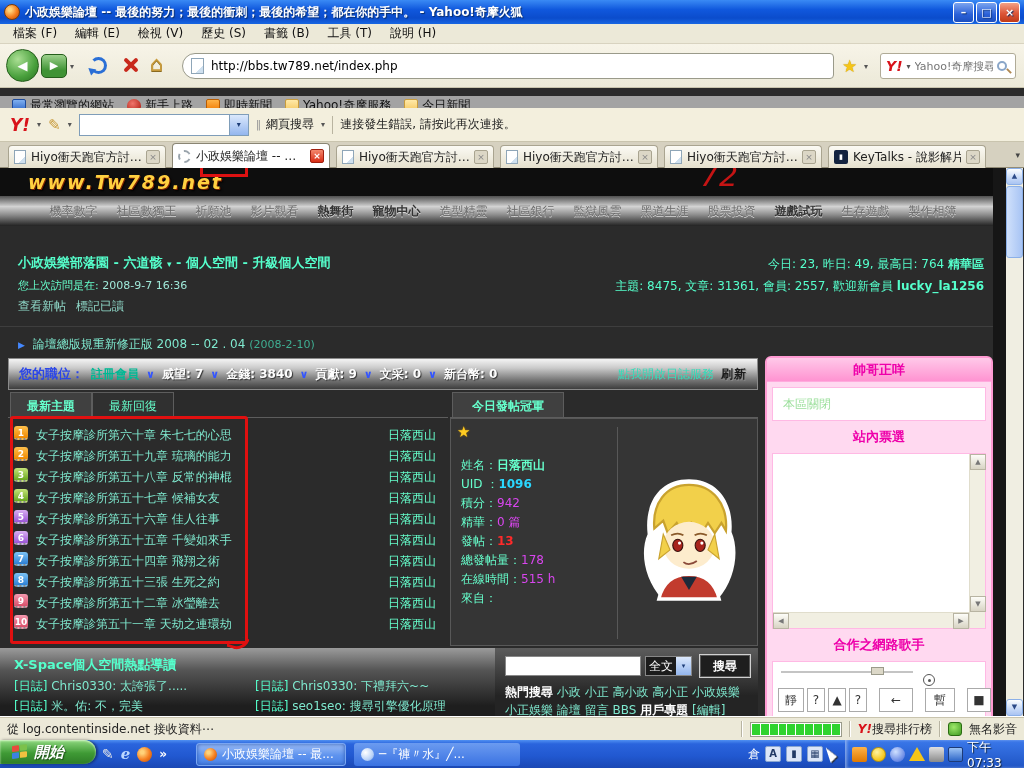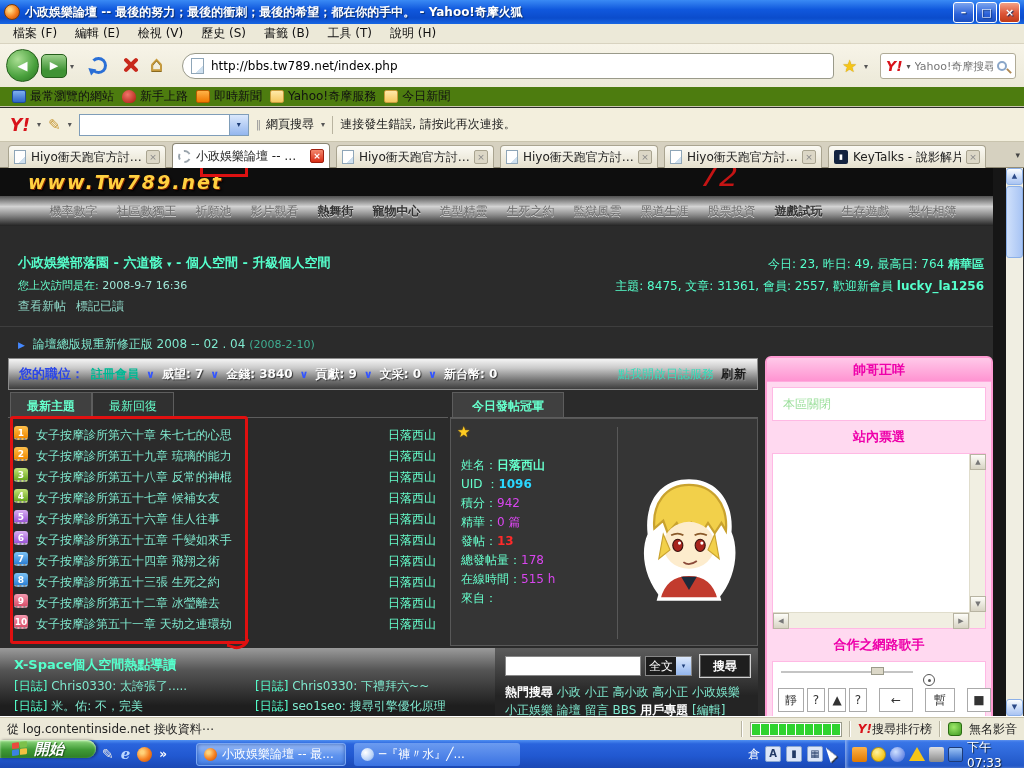--- a/index.html
+++ b/index.html
@@ -32,21 +32,21 @@
 .urlinput{border:none;outline:none;flex:1;font-size:12px;color:#000;background:transparent}
 .star{left:842px;top:12px;font-size:17px;color:#f5c518;text-shadow:0 0 1px #b08910}
 .stardd{left:864px;top:18px}
 .vsep{width:1px;background:#b9b4a0;position:absolute}
 .ygroup{left:880px;top:9px;width:136px;height:26px;border:1px solid #b0ab97;border-radius:3px;background:#fff;display:flex;align-items:center;padding:0 5px;gap:4px}
 .ylogo{color:#d8121a;font-weight:bold;font-style:italic;font-size:14px}
 .yinput{border:none;outline:none;width:78px;font-size:11px;color:#9a9a9a;background:transparent}
 .mag{width:10px;height:10px;border:2px solid #8aa6c8;border-radius:50%;position:relative;flex:none}
 .mag::after{content:"";position:absolute;left:7px;top:7px;width:6px;height:2px;background:#b08850;transform:rotate(45deg)}
 
-.bookmarks{position:absolute;left:0;top:87px;width:1024px;height:20px;background:#4d7c0f;border-bottom:1px solid #c9c4ae;display:flex;align-items:center;padding:0 8px;color:#111}
+.bookmarks{position:absolute;left:0;top:96px;width:1024px;height:20px;background:#a3a3a3;border-bottom:1px solid #c9c4ae;display:flex;align-items:center;gap:5px;padding:0 8px;color:#111}
 .bmi{display:flex;align-items:center;gap:4px;padding:0 4px}
 .bmico{width:14px;height:13px;border-radius:2px;flex:none}
 .bm-smart{background:linear-gradient(#7fb0f0,#2d66c8);border:1px solid #1d4a9a}
 .bm-guide{background:radial-gradient(circle at 40% 35%,#f0756a,#a8170b);border-radius:50% 50% 40% 40%}
 .bm-rss{background:linear-gradient(#ffb347,#f07800);border:1px solid #b85c00}
 .bm-folder{background:linear-gradient(#ffe9a8,#f5c860);border:1px solid #c89c3c}
 
 .ytoolbar{position:absolute;left:0;top:108px;width:1024px;height:34px;background:#f3efdd;border-bottom:1px solid #c9c4ae;display:flex;align-items:center;padding:0 10px;gap:7px;color:#222}
 .ylogo2{color:#d8121a;font-weight:bold;font-style:italic;font-size:17px}
 .pencil{color:#c89b3c;font-size:15px}
@@ -154,21 +154,21 @@
 
 .statusbar{position:absolute;left:0;top:716px;width:1024px;height:24px;background:#ece9d8;border-top:1px solid #fff;box-shadow:inset 0 1px 0 #c9c4ae;display:flex;align-items:center;padding:12px 7px;gap:7px;color:#222}
 .sbmsg{flex:1;white-space:nowrap}
 .ssep{width:2px;height:16px;border-left:1px solid #b8b4a2;border-right:1px solid #fff}
 .progress{width:92px;height:15px;background:#fff;border:1px solid #9a9a8a;display:flex;gap:1px;padding:1px}
 .pblk{width:8px;background:#2fd32f}
 .ysmall{color:#d8121a;font-weight:bold;font-style:italic}
 .wretchico{width:14px;height:14px;background:radial-gradient(circle at 40% 35%,#9ee86a,#3f9a22);border-radius:3px;border:1px solid #2a6b12}
 
 .taskbar{position:absolute;left:0;top:740px;width:1024px;height:28px;background:linear-gradient(#4f90f2,#2a64dd 14%,#2158d0 58%,#1b48b4)}
-.start{position:absolute;left:0;top:0;height:18px;width:96px;border-radius:0 12px 12px 0;background:linear-gradient(#8ed87e,#3f9a35 55%,#2e7d27);box-shadow:inset 0 1px 2px #d9f5cb,2px 0 3px rgba(0,0,0,.45);display:flex;align-items:center;gap:6px;padding:0 12px;color:#fff;font-weight:bold;font-style:italic;font-size:15px;text-shadow:1px 1px 1px #1d4d18}
+.start{position:absolute;left:0;top:0;height:24px;width:96px;border-radius:0 12px 12px 0;background:linear-gradient(#8ed87e,#3f9a35 55%,#2e7d27);box-shadow:inset 0 1px 2px #d9f5cb,2px 0 3px rgba(0,0,0,.45);display:flex;align-items:center;gap:6px;padding:0 12px;color:#fff;font-weight:bold;font-style:italic;font-size:15px;text-shadow:1px 1px 1px #1d4d18}
 .flag{width:16px;height:15px;display:grid;grid-template-columns:7px 7px;grid-template-rows:6px 6px;gap:1px;transform:skewY(-8deg)}
 .flag span{border-radius:1px}
 .fr{background:#e84c3d}.fg{background:#7cc14b}.fb{background:#3b82e0}.fy{background:#f2c140}
 .ql{position:absolute;left:102px;top:0;height:28px;display:flex;align-items:center;gap:7px}
 .qlpencil{color:#e8e8e8;font-size:14px}
 .qle{color:#bcd8ff;font-weight:bold;font-style:italic;font-size:15px;font-family:"DejaVu Serif","Liberation Serif",serif}
 .qlff{width:15px;height:15px;border-radius:50%;background:radial-gradient(circle at 35% 35%,#ffd27a 12%,#f57d1f 55%,#b44a08)}
 .qlmore{color:#fff;font-weight:bold}
 .task{position:absolute;top:3px;height:23px;border-radius:3px;display:flex;align-items:center;gap:5px;padding:0 7px;color:#fff;font-size:12px;white-space:nowrap;overflow:hidden}
 .task1{left:196px;width:150px;background:linear-gradient(#9dbdf7,#5e93ee 55%,#4a82e8);box-shadow:inset 0 0 4px #2a57b0;border:1px solid #7aa6f2}
@@ -316,21 +316,21 @@
     </div>
 
     <div class="sitenav">
       <span class="sni">機率數字</span>
       <span class="sni">社區數獨王</span>
       <span class="sni">祈願池</span>
       <span class="sni">影片觀看</span>
       <span class="sni b">熱舞街</span>
       <span class="sni b">寵物中心</span>
       <span class="sni">造型精靈</span>
-      <span class="sni">生死之約</span>
+      <span class="sni">社區銀行</span>
       <span class="sni">監獄風雲</span>
       <span class="sni">黑道生涯</span>
       <span class="sni">股票投資</span>
       <span class="sni b">遊戲試玩</span>
       <span class="sni">生存遊戲</span>
       <span class="sni">製作相簿</span>
     </div>
 
     <div class="crumb">
       <span>小政娛樂部落園 - 六道骸</span>

